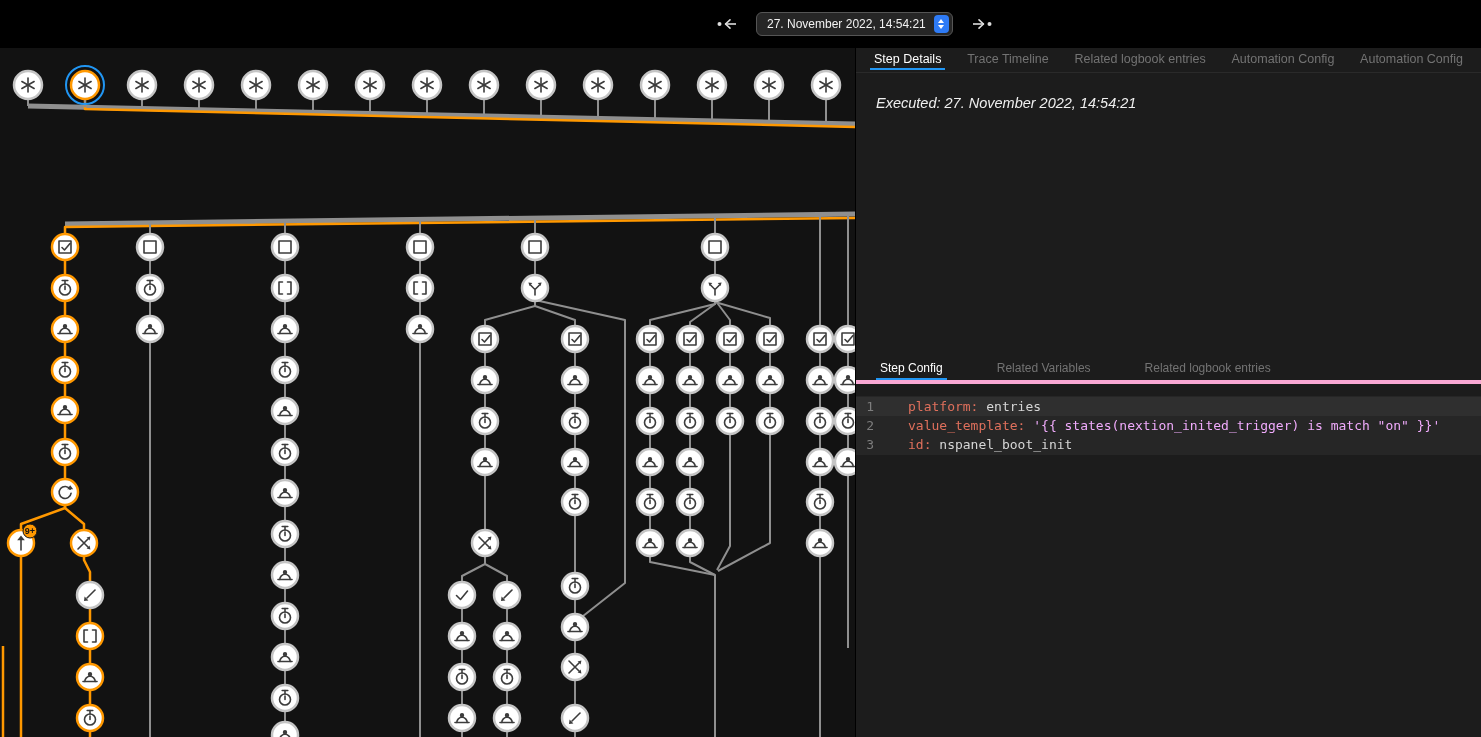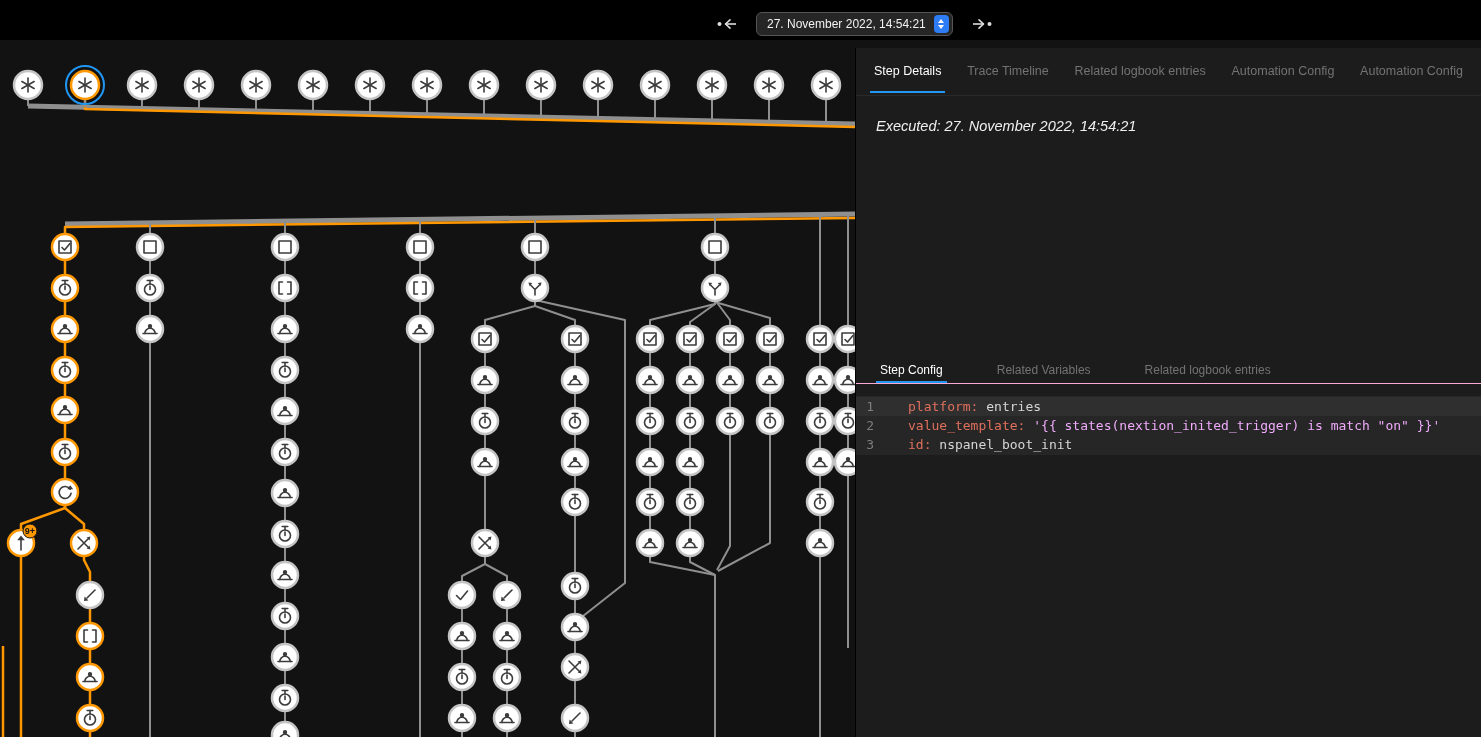--- a/index.html
+++ b/index.html
@@ -3,45 +3,45 @@
 <meta charset="utf-8">
 <style>
   * { box-sizing: border-box; }
   html,body { margin:0; padding:0; }
   body {
     width:1481px; height:737px; position:relative; overflow:hidden;
     background:#121212; color:#e8e8e8;
     font-family:"Liberation Sans", sans-serif;
   }
   
-  .topbar { position:absolute; top:0; left:0; width:1481px; height:40px; background:#000; }
+  .topbar { position:absolute; top:0; left:0; width:1481px; height:48px; background:#000; }
   .nav-controls { position:absolute; left:714px; top:0; height:48px; display:flex; align-items:center; gap:16px; }
   .arrow-btn { display:flex; align-items:center; justify-content:center; width:26px; height:26px; cursor:pointer; }
   .run-select {
     display:flex; align-items:center; gap:8px; height:24px;
     background:#262626; border:1px solid #555; border-radius:6px; padding:0 3px 0 10px; cursor:pointer;
   }
   .run-select .val { font-size:12px; color:#f2f2f2; white-space:nowrap; }
   .stepper { width:15px; height:18px; background:#2e7bf6; border-radius:4px;
     display:flex; flex-direction:column; align-items:center; justify-content:center; gap:2px; }
   .stepper .tri-up { width:0; height:0; border-left:3.5px solid transparent; border-right:3.5px solid transparent; border-bottom:4px solid #fff; }
   .stepper .tri-dn { width:0; height:0; border-left:3.5px solid transparent; border-right:3.5px solid transparent; border-top:4px solid #fff; }
 
   
   .graph-panel { position:absolute; top:48px; left:0; width:855px; height:689px; background:#121212; overflow:hidden; }
   .graph-panel svg { display:block; }
 
   
   .right-panel { position:absolute; top:48px; left:855px; width:626px; height:689px; background:#1c1c1c; border-left:1px solid #000; }
-  .tabs-top { display:flex; justify-content:space-between; align-items:stretch; height:48px; padding:2px 14px; border-bottom:1px solid #2a2a2a; }
+  .tabs-top { display:flex; justify-content:space-between; align-items:stretch; height:25px; padding:2px 14px; border-bottom:1px solid #2a2a2a; }
   .tab { display:flex; align-items:center; padding:0 4px; font-size:12.5px; color:#737373; border-bottom:2px solid transparent; cursor:pointer; white-space:nowrap; }
   .tab.active { color:#fff; border-bottom-color:#2196f3; }
   .executed { padding:22px 20px; font-size:14.5px; color:#efefef;font-style:italic; }
   .bottom-section { position:absolute; top:310px; left:0; right:0; bottom:0; }
-  .tabs-bottom { display:flex; gap:46px; align-items:stretch; height:26px; padding:0 20px; border-bottom:1px solid #f9a8d4; }
+  .tabs-bottom { display:flex; gap:46px; align-items:stretch; height:26px; padding:0 20px; border-bottom:4px solid #f9a8d4; }
   .tabs-bottom .tab { font-size:12px; }
   .code { margin-top:12px; background:#262626; padding:1px 0;
     font-family:"DejaVu Sans Mono", monospace; font-size:13px; line-height:19px; }
   .code-line { display:flex; white-space:pre; }
   .code-line.active { background:#2f2f2f; }
   .gutter { flex:none; width:18px; text-align:right; margin-right:9px; color:#7d7d7d; user-select:none; }
   .tk-key { color:#e0705c;margin-left:25px; }
   .tk-plain { color:#d6d6d6; }
   .tk-string { color:#f0abfc; }
 </style>

